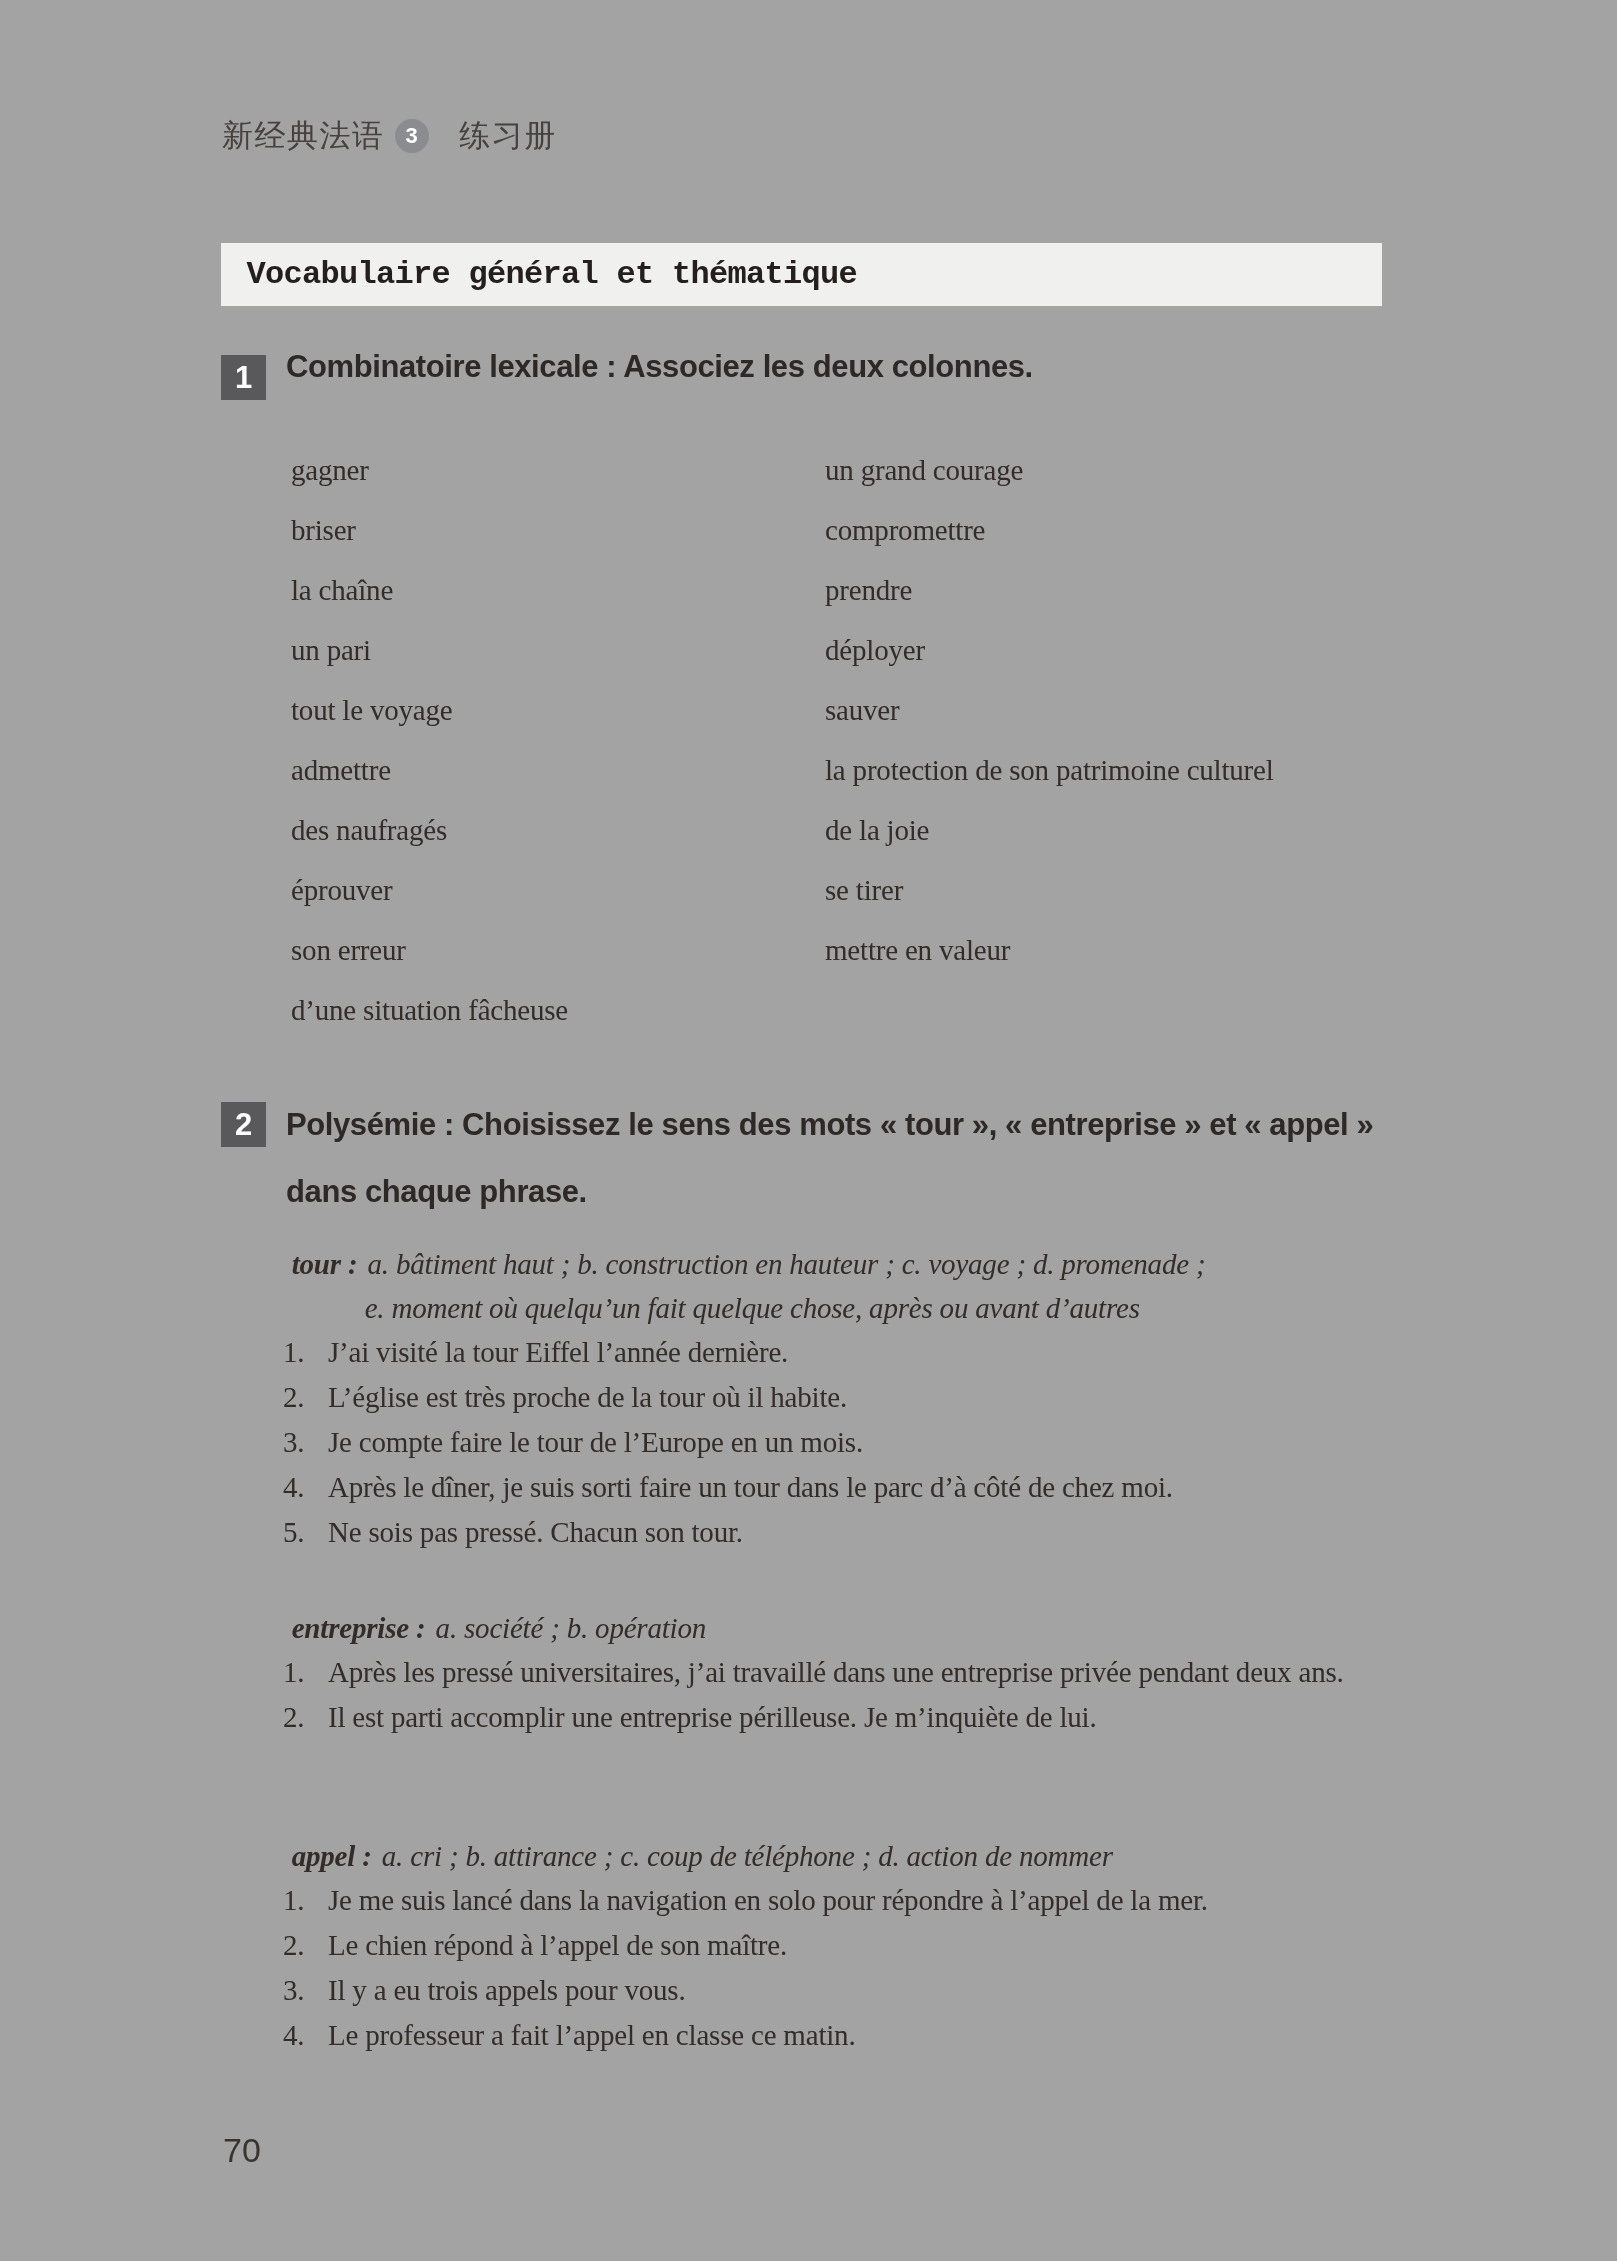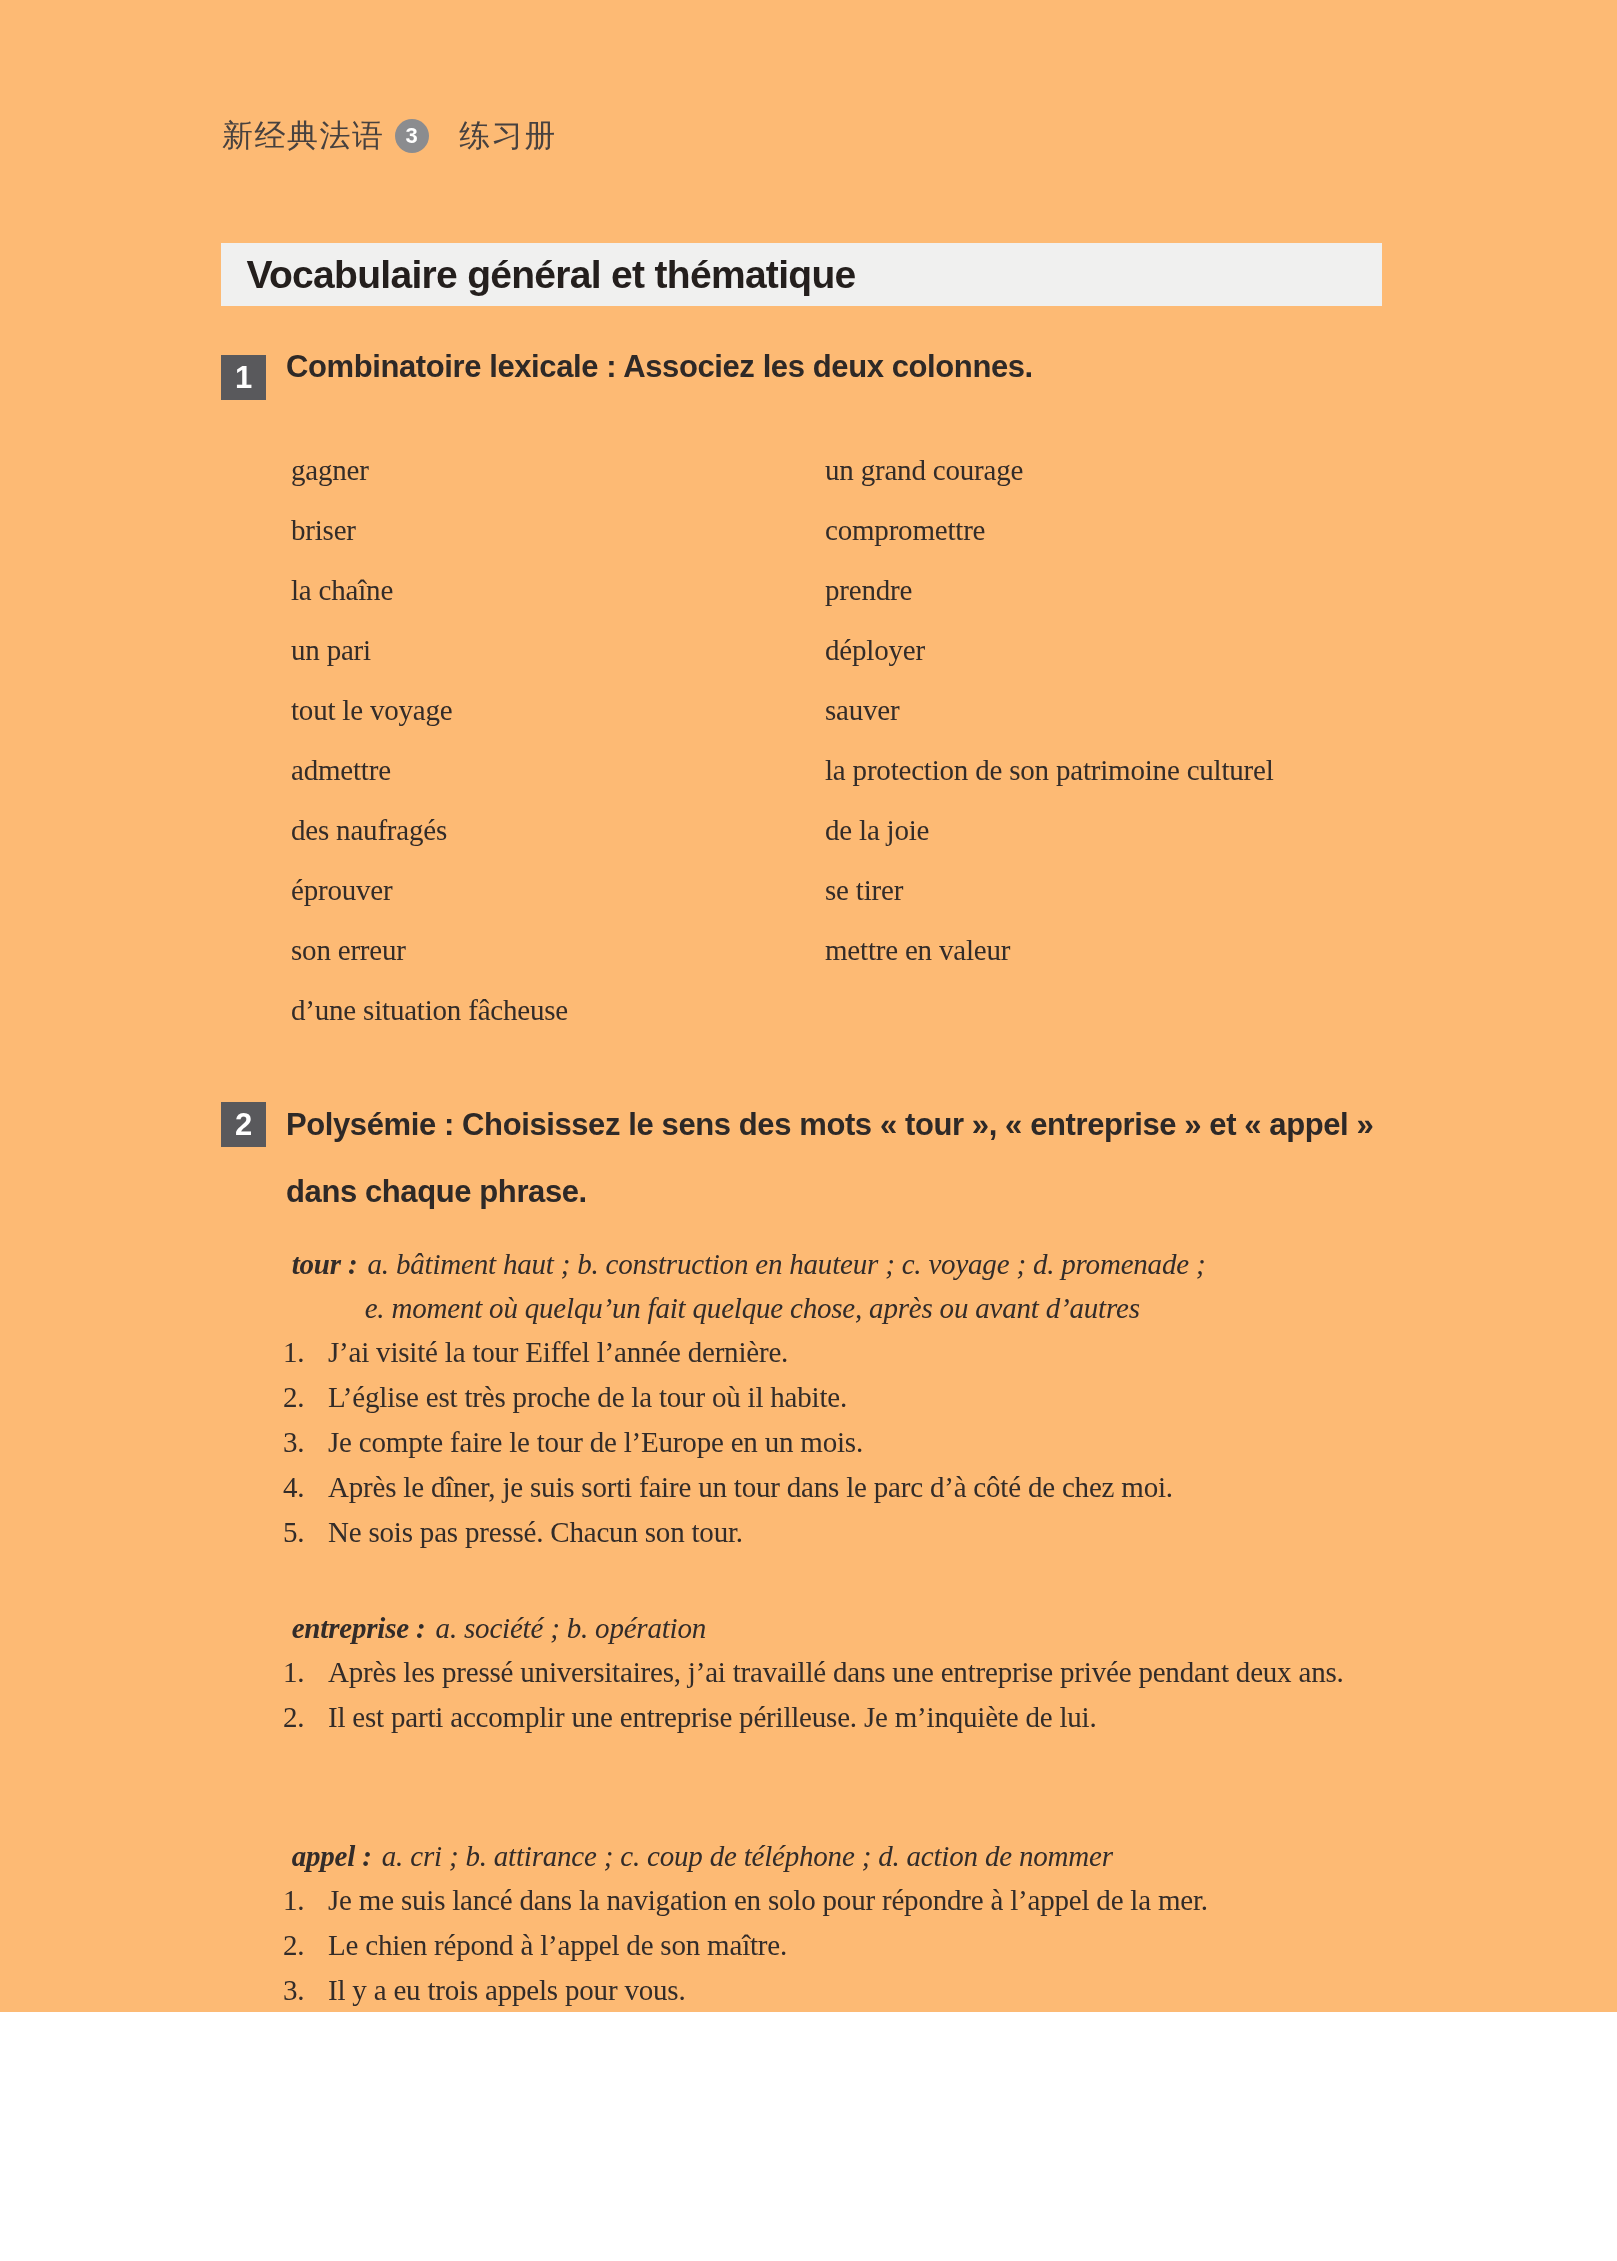--- a/index.html
+++ b/index.html
@@ -1,20 +1,20 @@
 <!DOCTYPE html>
 <html style="font-size:11.7px"><head>
 <meta charset="utf-8">
 <style>
   html, body { margin: 0; padding: 0; background: #ffffff; }
   .page {
     position: relative;
     width: 1617px;
-    height: 2012px;
-    background: #fdba74;
+    height: 2261px;
+    background: #a3a3a3;
     overflow: hidden;
     font-family: "Liberation Serif", "DejaVu Serif", serif;
     color: #332c29;
   }
 
   
   .running-head {
     position: absolute;
     left: 222px; top: 117px;
     height: 38px;
@@ -41,23 +41,23 @@
   .section-bar {
     position: absolute;
     left: 221px; top: 243px;
     width: 1161px; height: 63px;
     background: #f0f0ef;
   }
   .section-bar .section-title {
     display: block;
     padding-left: 25.5px;
     line-height: 63px;
-    font-family: Liberation Sans, sans-serif;
+    font-family: Liberation Mono, monospace;
     font-weight: bold;
-    font-size: 39px;
+    font-size: 32px;
     letter-spacing: -0.7px;
     color: #241f1d;
   }
 
   
   .ex-badge {
     position: absolute;
     width: 45px; height: 45px;
     background: #59595c;
     color: #ffffff;

